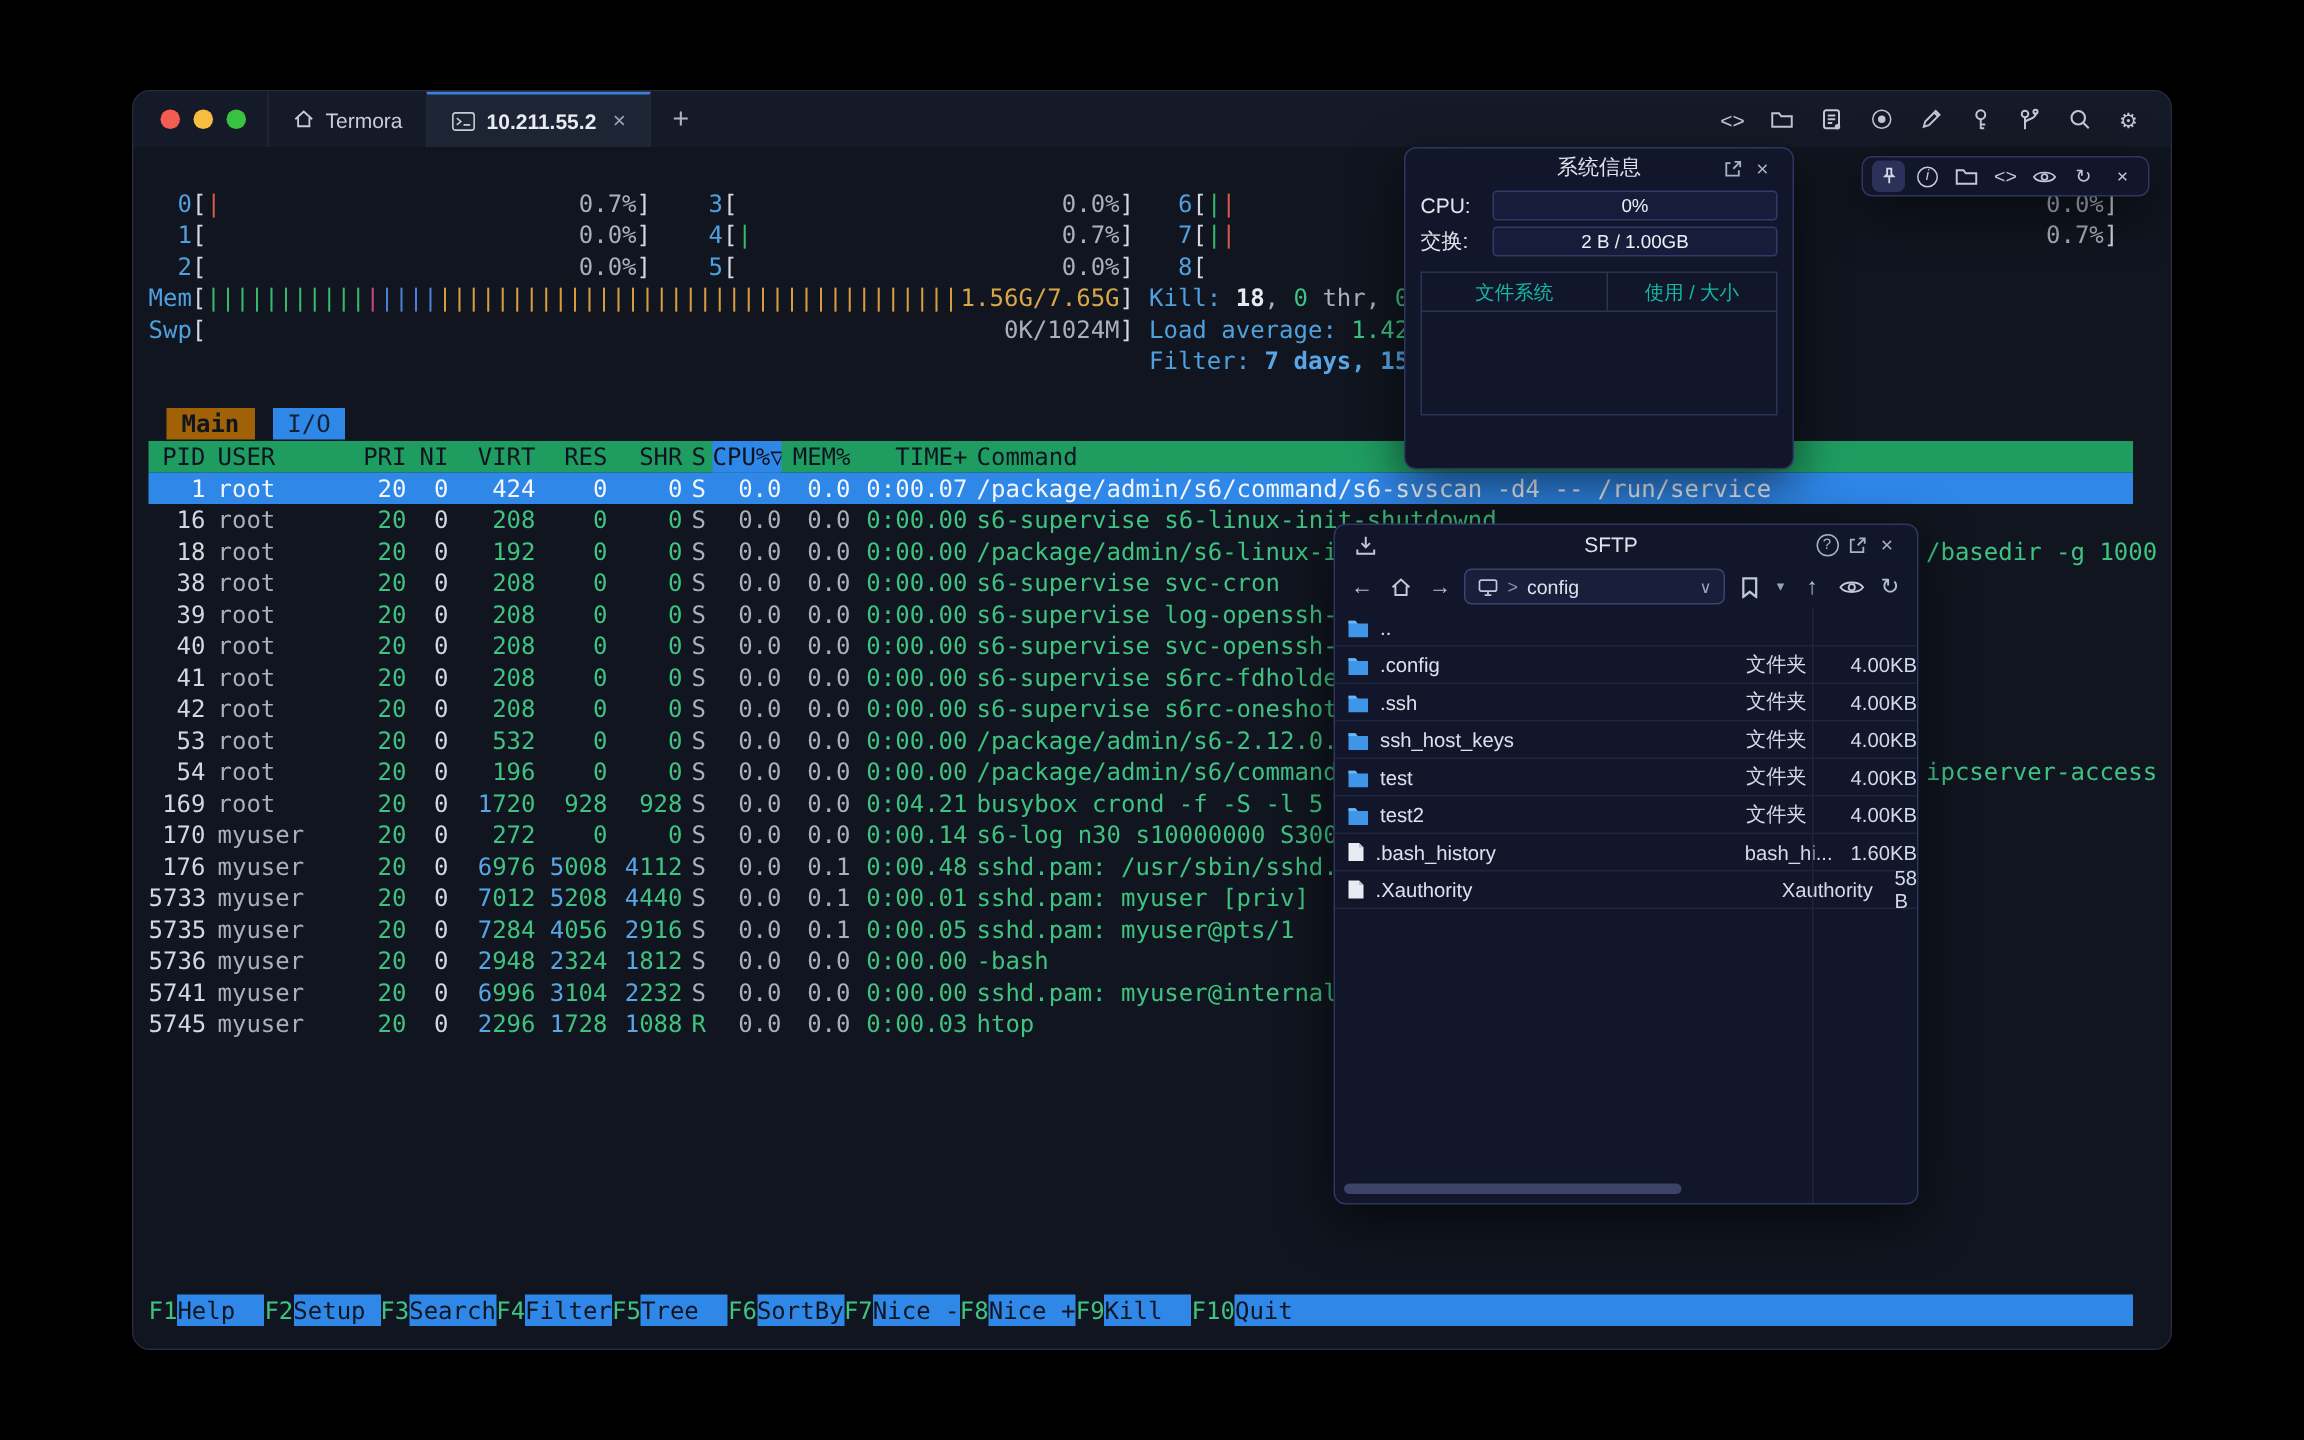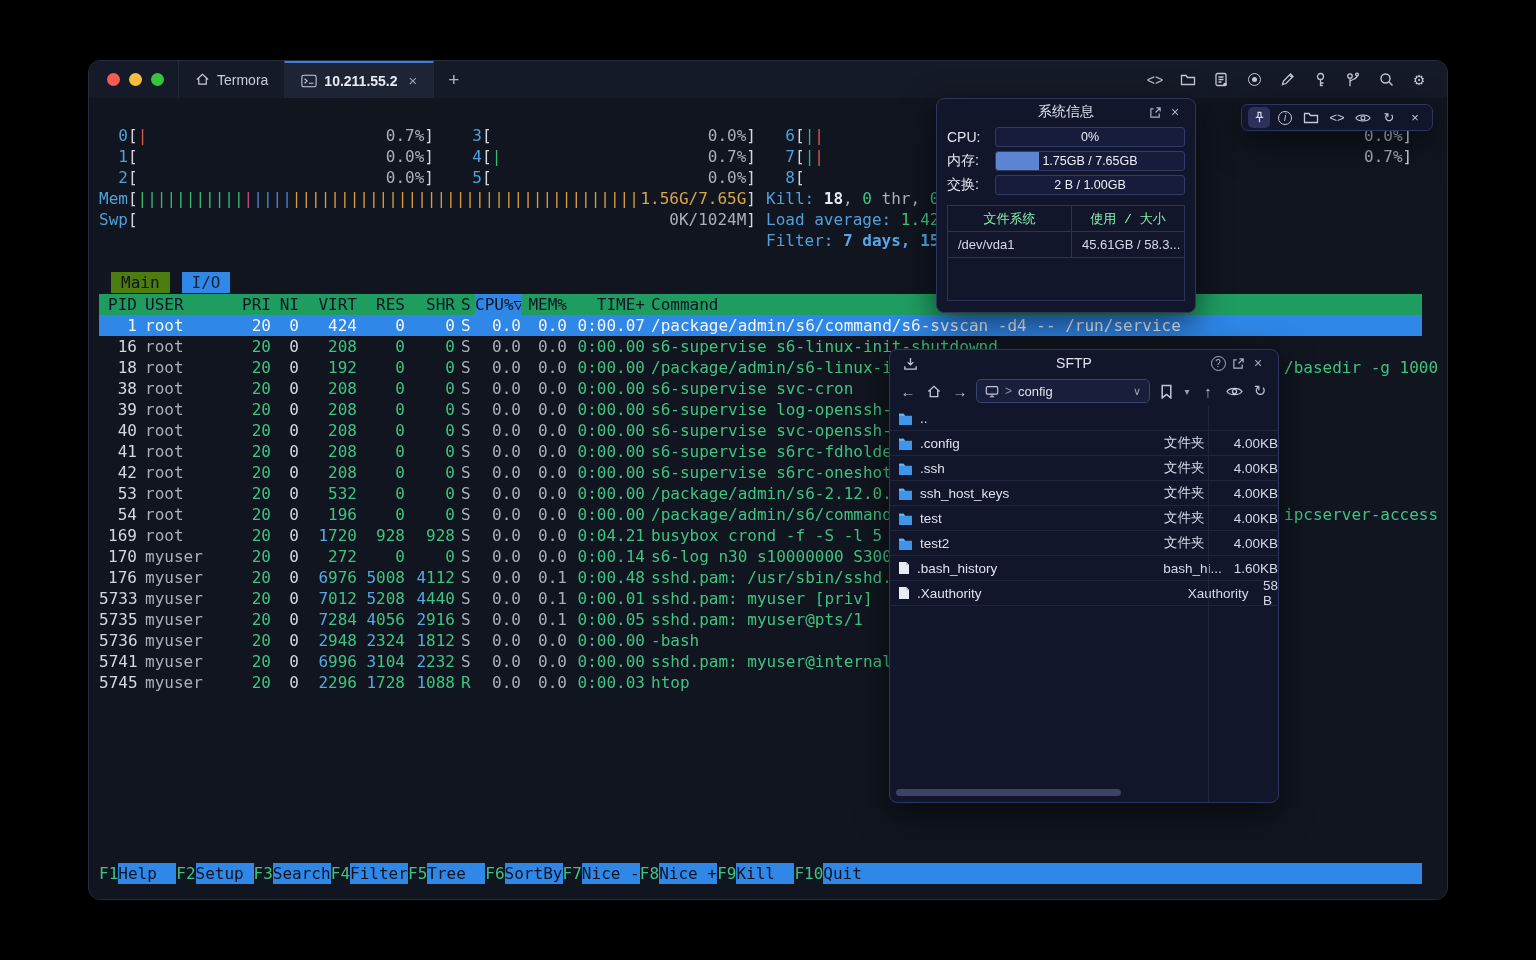--- a/index.html
+++ b/index.html
@@ -32,21 +32,21 @@
   .c-orange{ color:#d9a648; }
   .c-blue  { color:#58a6e8; }
   .c-brk   { color:#d3d7e0; }
   .meter { display:flex; }
   .meter .cid { display:inline-block; width:29px; text-align:right; color:#4fa0dd; }
   .meter .bar { display:flex; overflow:hidden; }
   .pipe-green{color:#37b96f;} .pipe-red{color:#d95a4a;} .pipe-blue{color:#4d7fd6;}
   .pipe-orange{color:#d89b3f;} .pipe-magenta{color:#c9487e;}
   .htop-tabs { position:absolute; left:22px; top:174px; display:flex; gap:12px; height:21px; }
   .htop-tab { padding:0 10px; font-size:16px; }
-  .htop-tab.t-active { background:#4d7c0f; color:#10151f; }
+  .htop-tab.t-active { background:#a16207; color:#10151f;font-weight:bold; }
   .htop-tab.t-idle   { background:#2f87e8; color:#123; }
   .phead { position:absolute; left:10px; top:196px; width:1323px; height:21px;
     background:#1f9d61; color:#0f1422; display:flex; white-space:pre; }
   .prow { left:10px; width:1323px; }
   .prow.sel { background:#2f87e8; }
   .prow.sel span { color:#f2f6fb !important; }
   .cell { display:inline-block; overflow:hidden; }
   .fnbar { position:absolute; left:10px; top:765px; width:1323px; height:21px; display:flex; white-space:pre; }
   .fkey { color:#3fc380; }
   .flabel { display:inline-block; width:58px; background:#2f87e8; color:#10151f; }
@@ -59,21 +59,21 @@
   .p-title { display:flex; align-items:center; height:26px; padding:0 10px; }
   .p-title .t-text { flex:1; text-align:center; font-size:14px; color:#dfe3ee; }
   .p-title .t-ic { width:20px; display:flex; justify-content:center; color:#aab1c4; font-size:14px; }
   .si-row { display:flex; align-items:center; padding:2px 10px; gap:8px; }
   .si-label { width:40px; font-size:14px; color:#e2e5ef; }
   .si-bar { position:relative; flex:1; height:20px; background:#161c3a; border:1px solid #313a68; border-radius:3px; overflow:hidden; }
   .si-fill { position:absolute; left:0; top:0; bottom:0; background:#5c84d2; }
   .si-text { position:absolute; inset:0; display:flex; align-items:center; justify-content:center; font-size:12.5px; color:#eceff7; }
   .si-table { margin:8px 10px 0 10px; border:1px solid #2b3254; height:96px; font-size:13px; }
   .si-tr { display:flex; height:26px; border-bottom:1px solid #2b3254; }
-  .si-th { display:flex; align-items:center; justify-content:center; color:#86efac;font-family:Liberation Mono, monospace; }
+  .si-th { display:flex; align-items:center; justify-content:center; color:#14b8a6; }
   .si-td { display:flex; align-items:center; padding-left:10px; color:#d7dbe8; }
   .si-c1 { width:124px; border-right:1px solid #2b3254; }
   .si-c2 { flex:1; }
   
   .ftoolbar { left:1152px; top:43px; width:192px; height:27px; border-radius:7px;
     display:flex; align-items:center; justify-content:space-around; padding:0 4px; }
   .ftoolbar .ic { width:22px; height:21px; display:flex; align-items:center; justify-content:center; color:#c3c8d8; border-radius:5px; font-size:13px;}
   .ftoolbar .ic.on { background:#2b3158; }
   
   .sftp { left:800px; top:288px; width:390px; height:454px; display:flex; flex-direction:column; }
@@ -294,41 +294,30 @@
       <span class="t-ic">×</span>
     </div>
     <div class="si-row">
       <span class="si-label">CPU:</span>
       <div class="si-bar">
         <div class="si-fill" id="cpu-fill" style="width: 0%;"></div>
         <div class="si-text">0%</div>
       </div>
     </div>
     <div class="si-row">
-      <span class="si-label">内存:</span>
-      <div class="si-bar">
-        <div class="si-fill" id="mem-fill" style="width: 23%;"></div>
-        <div class="si-text">1.75GB / 7.65GB</div>
-      </div>
-    </div>
-    <div class="si-row">
       <span class="si-label">交换:</span>
       <div class="si-bar">
         <div class="si-fill" id="swap-fill" style="width: 0%;"></div>
         <div class="si-text">2 B / 1.00GB</div>
       </div>
     </div>
     <div class="si-table" id="fs-table">
         <div class="si-tr">
           <span class="si-th si-c1">文件系统</span>
           <span class="si-th si-c2">使用 / 大小</span>
-        </div>
-        <div class="si-tr">
-          <span class="si-td si-c1">/dev/vda1</span>
-          <span class="si-td si-c2">45.61GB / 58.3...</span>
         </div>
       </div>
   </div>
 
   <div class="panel sftp">
     <div class="p-title">
       <span class="t-ic">
         <svg class="icon" width="15" height="15" viewBox="0 0 16 16" fill="none" stroke="#c3c8d8" stroke-width="1.4">
             <path d="M8 2 v7 M5 6.5 L8 9.5 L11 6.5 M2 11 v3 h12 v-3"></path>
           </svg>

